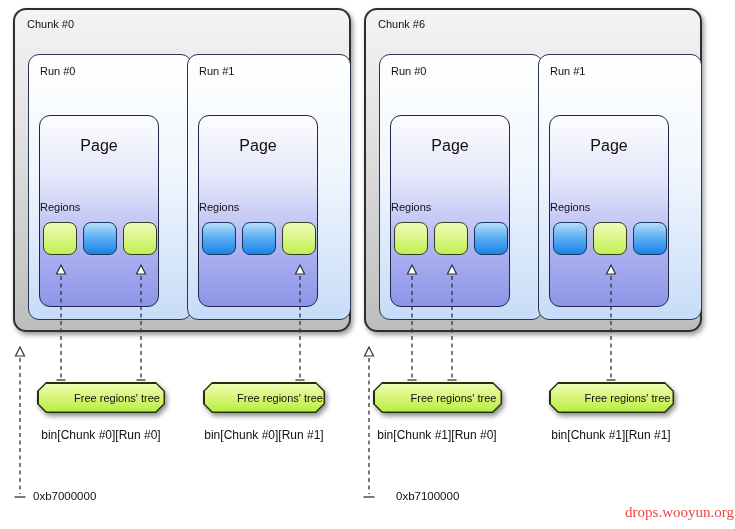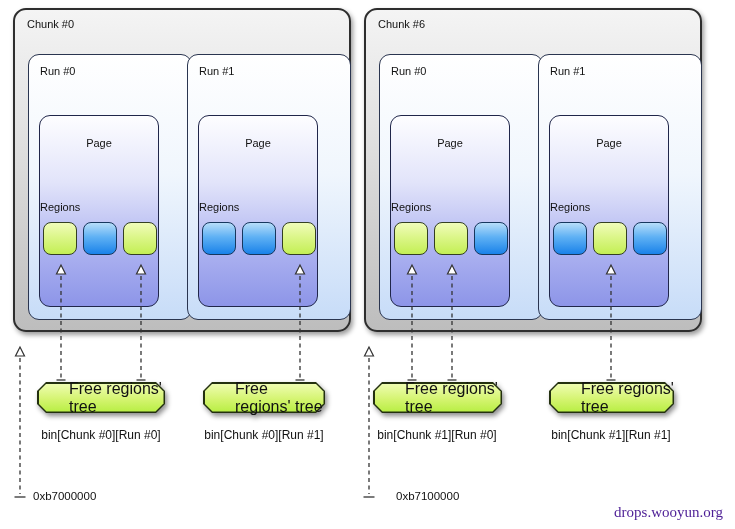--- a/index.html
+++ b/index.html
@@ -27,21 +27,21 @@
   }
   .run.r0{left:13px}
   .run.r1{left:172px}
   .run-label{position:absolute;left:11px;top:10px;font-size:11px;}
   
   .page{
     position:absolute;left:10px;top:60px;width:118px;height:190px;
     border:1.5px solid #20264a;border-radius:11px;
     background:linear-gradient(180deg,#fdfdff 0%,#e2e4fa 35%,#abb1f0 72%,#8d95e8 100%);
   }
-  .page-label{position:absolute;top:21px;left:0;width:100%;text-align:center;font-size:11px;}
+  .page-label{position:absolute;top:21px;left:0;width:100%;text-align:center;font-size:16px;}
   .regions-label{position:absolute;top:85px;left:0;width:100%;font-size:11px;}
   .region-row{position:absolute;left:3px;right:1px;top:106px;height:33px;display:flex;gap:6px;}
   .region{flex:1;border:1.5px solid #29351f;border-radius:8px;}
   .region[data-color="green"]{
     background:linear-gradient(180deg,#f0fcba 0%,#dcf68a 45%,#c3ef54 100%);
     border-color:#333f22;
   }
   .region[data-color="blue"]{
     background:linear-gradient(180deg,#b7ddf9 0%,#5fb1f4 45%,#1a82e9 100%);
     border-color:#17375e;
@@ -55,37 +55,37 @@
     position:absolute;inset:0;background:#23300f;
     clip-path:polygon(9px 0,calc(100% - 9px) 0,100% 9px,100% calc(100% - 9px),calc(100% - 9px) 100%,9px 100%,0 calc(100% - 9px),0 9px);
   }
   .free-box .fill{
     position:absolute;inset:1.5px;
     background:linear-gradient(180deg,#eefcb0 0%,#d4f470 55%,#b8ee44 100%);
     clip-path:polygon(8px 0,calc(100% - 8px) 0,100% 8px,100% calc(100% - 8px),calc(100% - 8px) 100%,8px 100%,0 calc(100% - 8px),0 8px);
   }
   .free-box .txt{
     position:absolute;inset:0;display:flex;align-items:center;justify-content:center;
-    font-size:16px;
+    font-size:11px;
     padding-left:32px;
   }
   .fb0{left:37px;width:128px;}
   .fb1{left:203px;width:122px;}
   .fb2{left:373px;width:129px;}
   .fb3{left:549px;width:125px;}
   
   .bin-label{position:absolute;top:428px;width:200px;text-align:center;font-size:12px;}
   .bl0{left:1px;}  .bl1{left:164px;}  .bl2{left:337px;}  .bl3{left:511px;}
   
   .addr{position:absolute;top:490px;font-size:11.5px;}
   .ad0{left:33px;} .ad1{left:396px;}
   
   .watermark{
-    position:absolute;top:504px;right:12px;
-    font-family:"Liberation Serif", serif;font-size:15px;color:#4c1d95;
+    position:absolute;top:504px;right:1px;
+    font-family:"Liberation Serif", serif;font-size:15px;color:#ef4444;
   }
   
   #overlay{position:absolute;left:0;top:0;z-index:40;pointer-events:none;}
 </style>
 </head>
 <body>
 
 <div class="chunk c0">
   <div class="chunk-label">Chunk #0</div>
 

